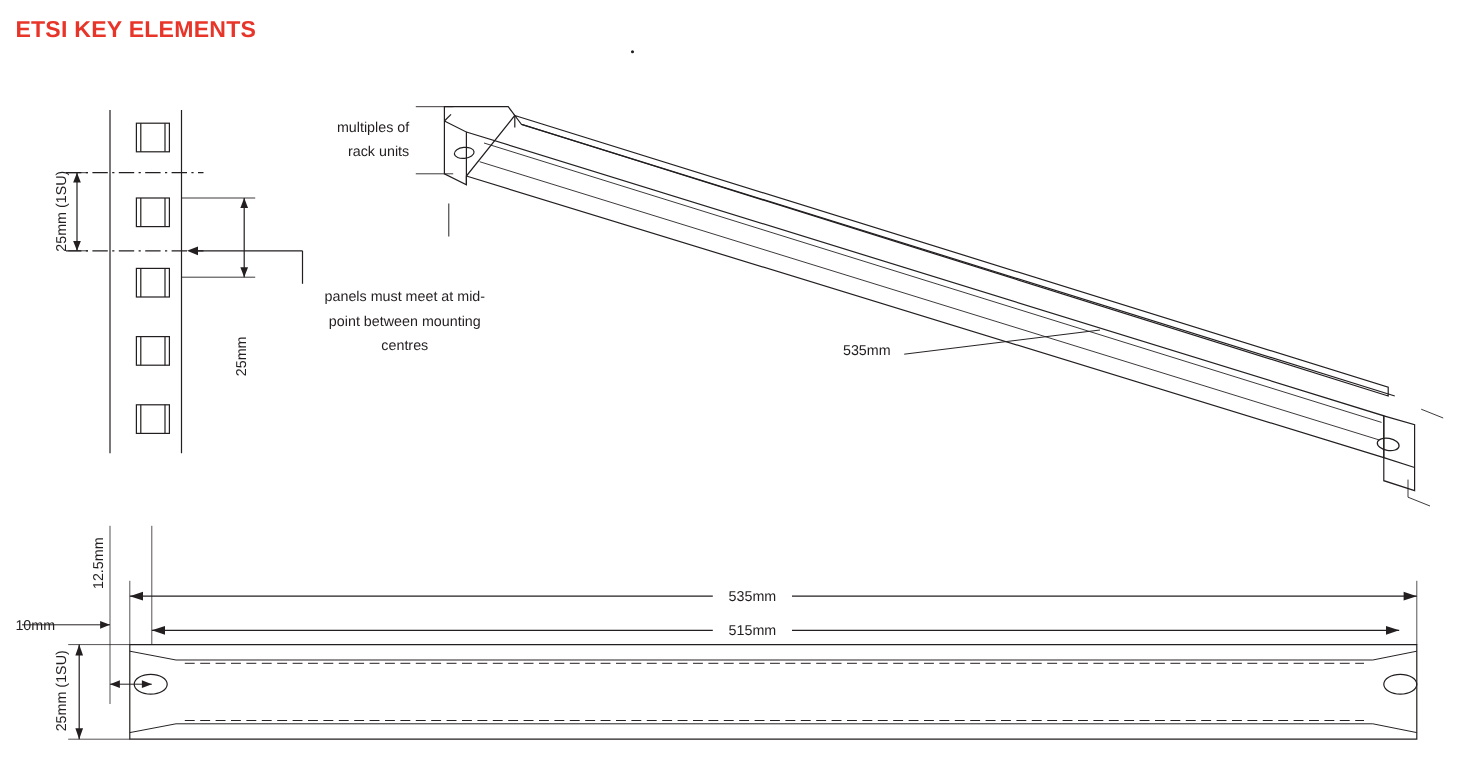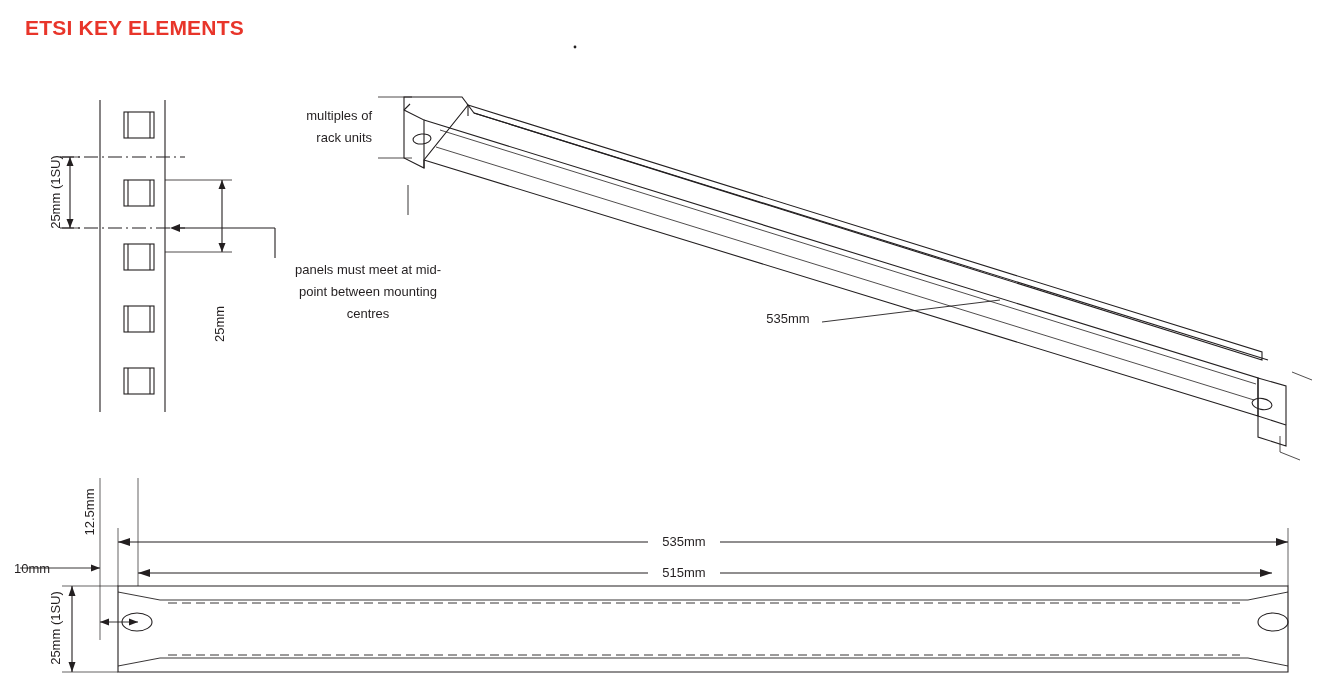--- a/index.html
+++ b/index.html
@@ -16,21 +16,20 @@
     overflow: hidden;
   }
   #page-title {
     position: absolute;
     left: 14px;
     top: 16px;
     font-size: 21px;
     font-weight: bold;
     color: #e8352a;
     letter-spacing: 0.2px;
-    margin-left: 11px;
   }
   .diagram-svg {
     position: absolute;
     left: 0;
     top: 0;
   }
   .lbl {
     font-family: "Liberation Sans", sans-serif;
     font-size: 13px;
     fill: #231f20;

